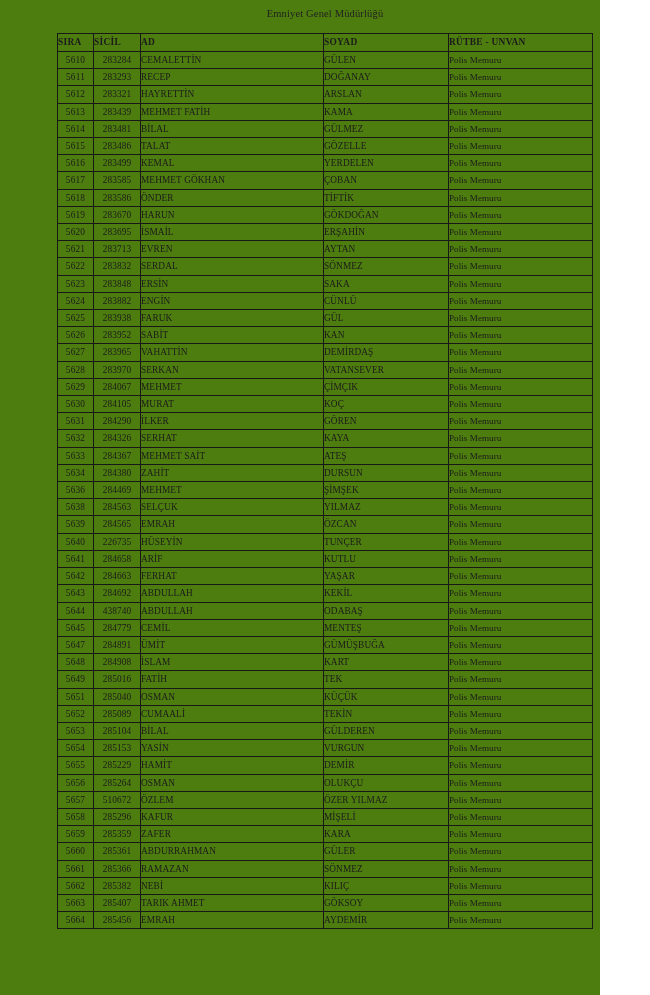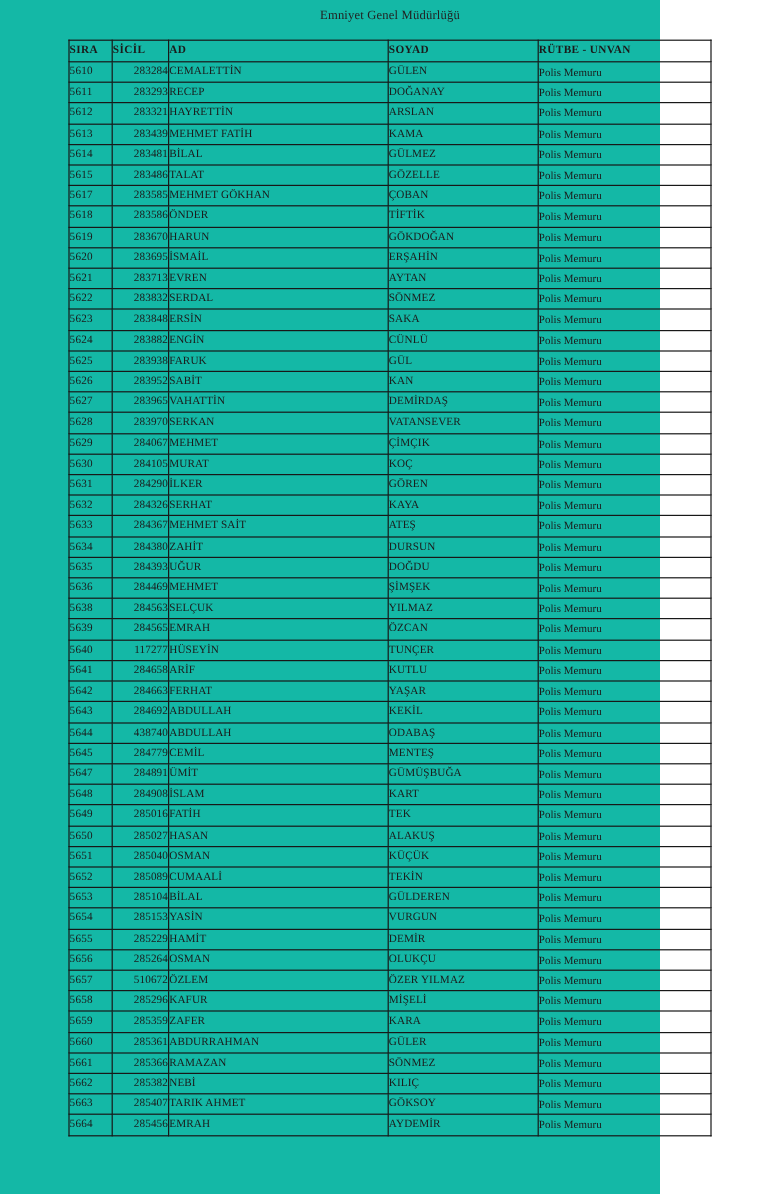--- a/index.html
+++ b/index.html
@@ -14,23 +14,23 @@
     position: relative;
     font-family: "Liberation Serif", "DejaVu Serif", serif;
     color: #1b1b1b;
     overflow: hidden;
   }
 
   .page {
     position: absolute;
     left: 0;
     top: 0;
-    width: 550px;
+    width: 600px;
     height: 995px;
-    background: #14b8a6;
+    background: #4d7c0f;
   }
 
   .doc-title {
     position: absolute;
     left: 0;
     top: 8px;
     width: 650px;
     text-align: center;
     font-family: "Liberation Serif", "DejaVu Serif", serif;
     font-size: 10.5px;
@@ -73,25 +73,26 @@
   table.roster thead th {
     text-align: left;
     font-weight: bold;
     font-size: 9.4px;
     letter-spacing: 0.3px;
     height: 17px;
     line-height: 17px;
   }
 
   td.sira {
+    text-align: center;
     font-size: 9.3px;
     letter-spacing: 0.2px;
   }
   td.sicil {
-    text-align: right;
+    text-align: center;
     font-size: 9.3px;
     letter-spacing: 0.1px;
   }
   td.ad,
   td.soyad {
     text-align: left;
     padding-left: 3px;
     font-size: 9.3px;
     letter-spacing: 0.1px;
   }
@@ -164,20 +165,27 @@
             <td class="rutbe">Polis Memuru</td>
           </tr>
           <tr>
             <td class="sira">5615</td>
             <td class="sicil">283486</td>
             <td class="ad">TALAT</td>
             <td class="soyad">GÖZELLE</td>
             <td class="rutbe">Polis Memuru</td>
           </tr>
           <tr>
+            <td class="sira">5616</td>
+            <td class="sicil">283499</td>
+            <td class="ad">KEMAL</td>
+            <td class="soyad">YERDELEN</td>
+            <td class="rutbe">Polis Memuru</td>
+          </tr>
+          <tr>
             <td class="sira">5617</td>
             <td class="sicil">283585</td>
             <td class="ad">MEHMET GÖKHAN</td>
             <td class="soyad">ÇOBAN</td>
             <td class="rutbe">Polis Memuru</td>
           </tr>
           <tr>
             <td class="sira">5618</td>
             <td class="sicil">283586</td>
             <td class="ad">ÖNDER</td>
@@ -290,27 +298,20 @@
             <td class="rutbe">Polis Memuru</td>
           </tr>
           <tr>
             <td class="sira">5634</td>
             <td class="sicil">284380</td>
             <td class="ad">ZAHİT</td>
             <td class="soyad">DURSUN</td>
             <td class="rutbe">Polis Memuru</td>
           </tr>
           <tr>
-            <td class="sira">5635</td>
-            <td class="sicil">284393</td>
-            <td class="ad">UĞUR</td>
-            <td class="soyad">DOĞDU</td>
-            <td class="rutbe">Polis Memuru</td>
-          </tr>
-          <tr>
             <td class="sira">5636</td>
             <td class="sicil">284469</td>
             <td class="ad">MEHMET</td>
             <td class="soyad">ŞİMŞEK</td>
             <td class="rutbe">Polis Memuru</td>
           </tr>
           <tr>
             <td class="sira">5638</td>
             <td class="sicil">284563</td>
             <td class="ad">SELÇUK</td>
@@ -319,21 +320,21 @@
           </tr>
           <tr>
             <td class="sira">5639</td>
             <td class="sicil">284565</td>
             <td class="ad">EMRAH</td>
             <td class="soyad">ÖZCAN</td>
             <td class="rutbe">Polis Memuru</td>
           </tr>
           <tr>
             <td class="sira">5640</td>
-            <td class="sicil">117277</td>
+            <td class="sicil">226735</td>
             <td class="ad">HÜSEYİN</td>
             <td class="soyad">TUNÇER</td>
             <td class="rutbe">Polis Memuru</td>
           </tr>
           <tr>
             <td class="sira">5641</td>
             <td class="sicil">284658</td>
             <td class="ad">ARİF</td>
             <td class="soyad">KUTLU</td>
             <td class="rutbe">Polis Memuru</td>
@@ -381,27 +382,20 @@
             <td class="rutbe">Polis Memuru</td>
           </tr>
           <tr>
             <td class="sira">5649</td>
             <td class="sicil">285016</td>
             <td class="ad">FATİH</td>
             <td class="soyad">TEK</td>
             <td class="rutbe">Polis Memuru</td>
           </tr>
           <tr>
-            <td class="sira">5650</td>
-            <td class="sicil">285027</td>
-            <td class="ad">HASAN</td>
-            <td class="soyad">ALAKUŞ</td>
-            <td class="rutbe">Polis Memuru</td>
-          </tr>
-          <tr>
             <td class="sira">5651</td>
             <td class="sicil">285040</td>
             <td class="ad">OSMAN</td>
             <td class="soyad">KÜÇÜK</td>
             <td class="rutbe">Polis Memuru</td>
           </tr>
           <tr>
             <td class="sira">5652</td>
             <td class="sicil">285089</td>
             <td class="ad">CUMAALİ</td>

